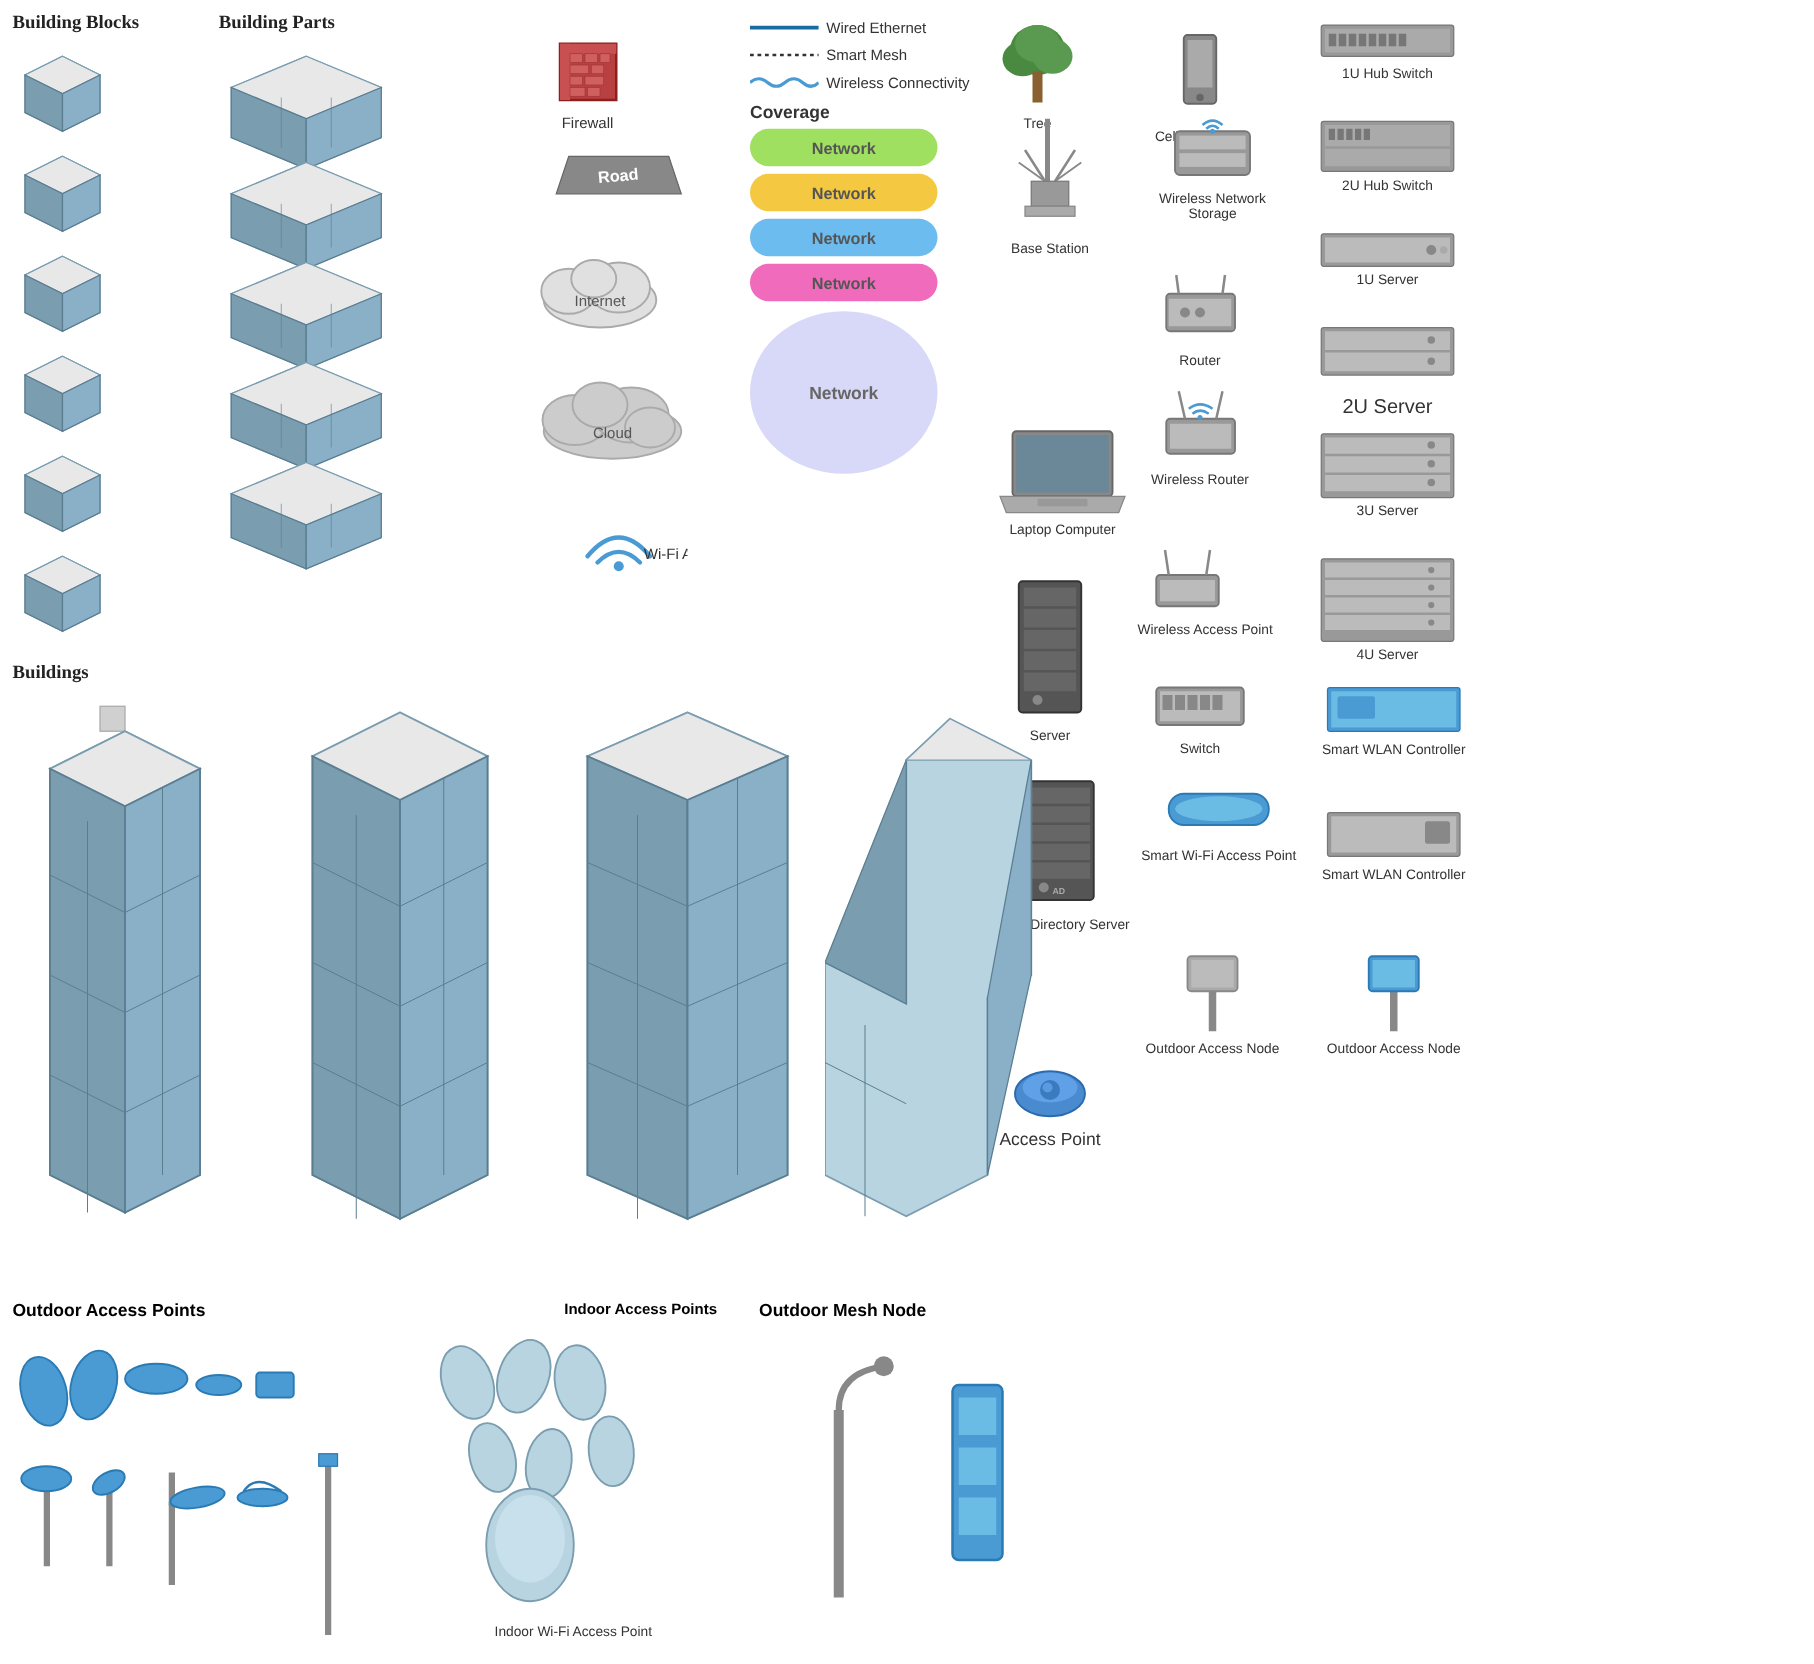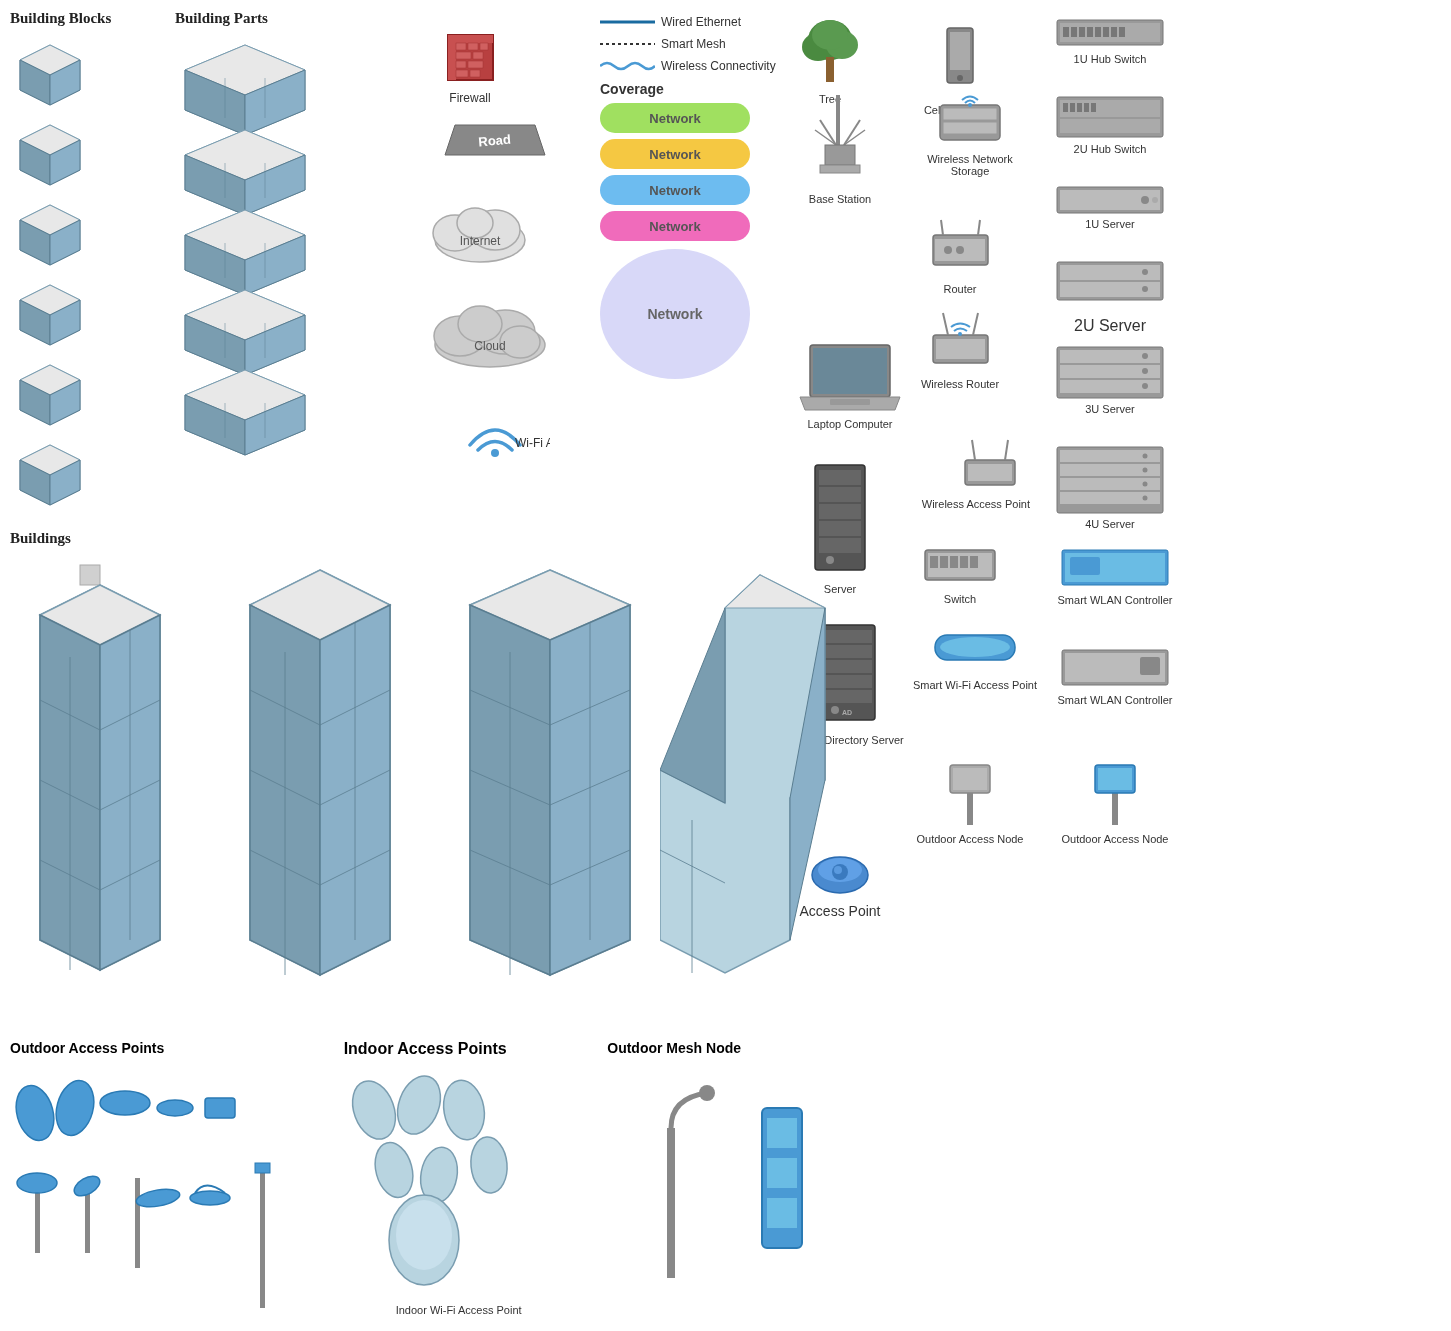--- a/index.html
+++ b/index.html
@@ -381,21 +381,21 @@
 
       <rect x="15" y="5" width="80" height="52" rx="3" fill="#888" stroke="#666" stroke-width="1.5"></rect>
       <rect x="18" y="8" width="74" height="46" fill="#6a8898"></rect>
 
       <polygon points="5,57 105,57 100,70 10,70" fill="#aaa" stroke="#888" stroke-width="1"></polygon>
       <rect x="35" y="59" width="40" height="6" rx="1" fill="#999"></rect>
     </svg>
     <div style="font-size:11px;color:#333;">Laptop Computer</div>
   </div>
 
-  <div style="position:absolute;top:430px;left:910px;text-align:right;width:120px;">
+  <div style="position:absolute;top:430px;left:910px;text-align:left;width:120px;">
     <svg width="80" height="65" viewBox="0 0 80 65">
       <rect x="15" y="30" width="50" height="25" rx="3" fill="#999" stroke="#777" stroke-width="1.5"></rect>
 
       <line x1="25" y1="30" x2="22" y2="10" stroke="#888" stroke-width="2"></line>
       <line x1="55" y1="30" x2="58" y2="10" stroke="#888" stroke-width="2"></line>
       <rect x="18" y="34" width="44" height="17" fill="#bbb"></rect>
     </svg>
     <div style="font-size:11px;color:#333;">Wireless Access Point</div>
   </div>
 
@@ -621,21 +621,21 @@
         <path d="M185,125 Q195,110 215,125" fill="none" stroke="#2a7ab4" stroke-width="2"></path>
         <ellipse cx="200" cy="130" rx="20" ry="7" fill="#4a9ad4" stroke="#2a7ab4" stroke-width="1.5"></ellipse>
 
         <rect x="250" y="100" width="5" height="140" fill="#888"></rect>
         <rect x="245" y="95" width="15" height="10" fill="#4a9ad4" stroke="#2a7ab4"></rect>
       </svg>
     </div>
 
     
     <div style="display:inline-block;vertical-align:top;margin-right:30px;width:230px;">
-      <div style="font-size:16px;font-weight:bold;margin-bottom:12px;">Indoor Access Points</div>
+      <div style="font-size:12px;font-weight:bold;margin-bottom:12px;text-align:right;">Indoor Access Points</div>
       <svg width="220" height="240" viewBox="0 0 220 240">
 
         <ellipse cx="30" cy="40" rx="20" ry="30" fill="#b8d4e0" stroke="#7a9db0" stroke-width="1.5" transform="rotate(-20,30,40)"></ellipse>
         <ellipse cx="75" cy="35" rx="20" ry="30" fill="#b8d4e0" stroke="#7a9db0" stroke-width="1.5" transform="rotate(20,75,35)"></ellipse>
         <ellipse cx="120" cy="40" rx="20" ry="30" fill="#b8d4e0" stroke="#7a9db0" stroke-width="1.5" transform="rotate(-10,120,40)"></ellipse>
         <ellipse cx="50" cy="100" rx="18" ry="28" fill="#b8d4e0" stroke="#7a9db0" stroke-width="1.5" transform="rotate(-15,50,100)"></ellipse>
         <ellipse cx="95" cy="105" rx="18" ry="28" fill="#b8d4e0" stroke="#7a9db0" stroke-width="1.5" transform="rotate(10,95,105)"></ellipse>
         <ellipse cx="145" cy="95" rx="18" ry="28" fill="#b8d4e0" stroke="#7a9db0" stroke-width="1.5" transform="rotate(-5,145,95)"></ellipse>
 
         <ellipse cx="80" cy="170" rx="35" ry="45" fill="#b8d4e0" stroke="#7a9db0" stroke-width="1.5"></ellipse>

